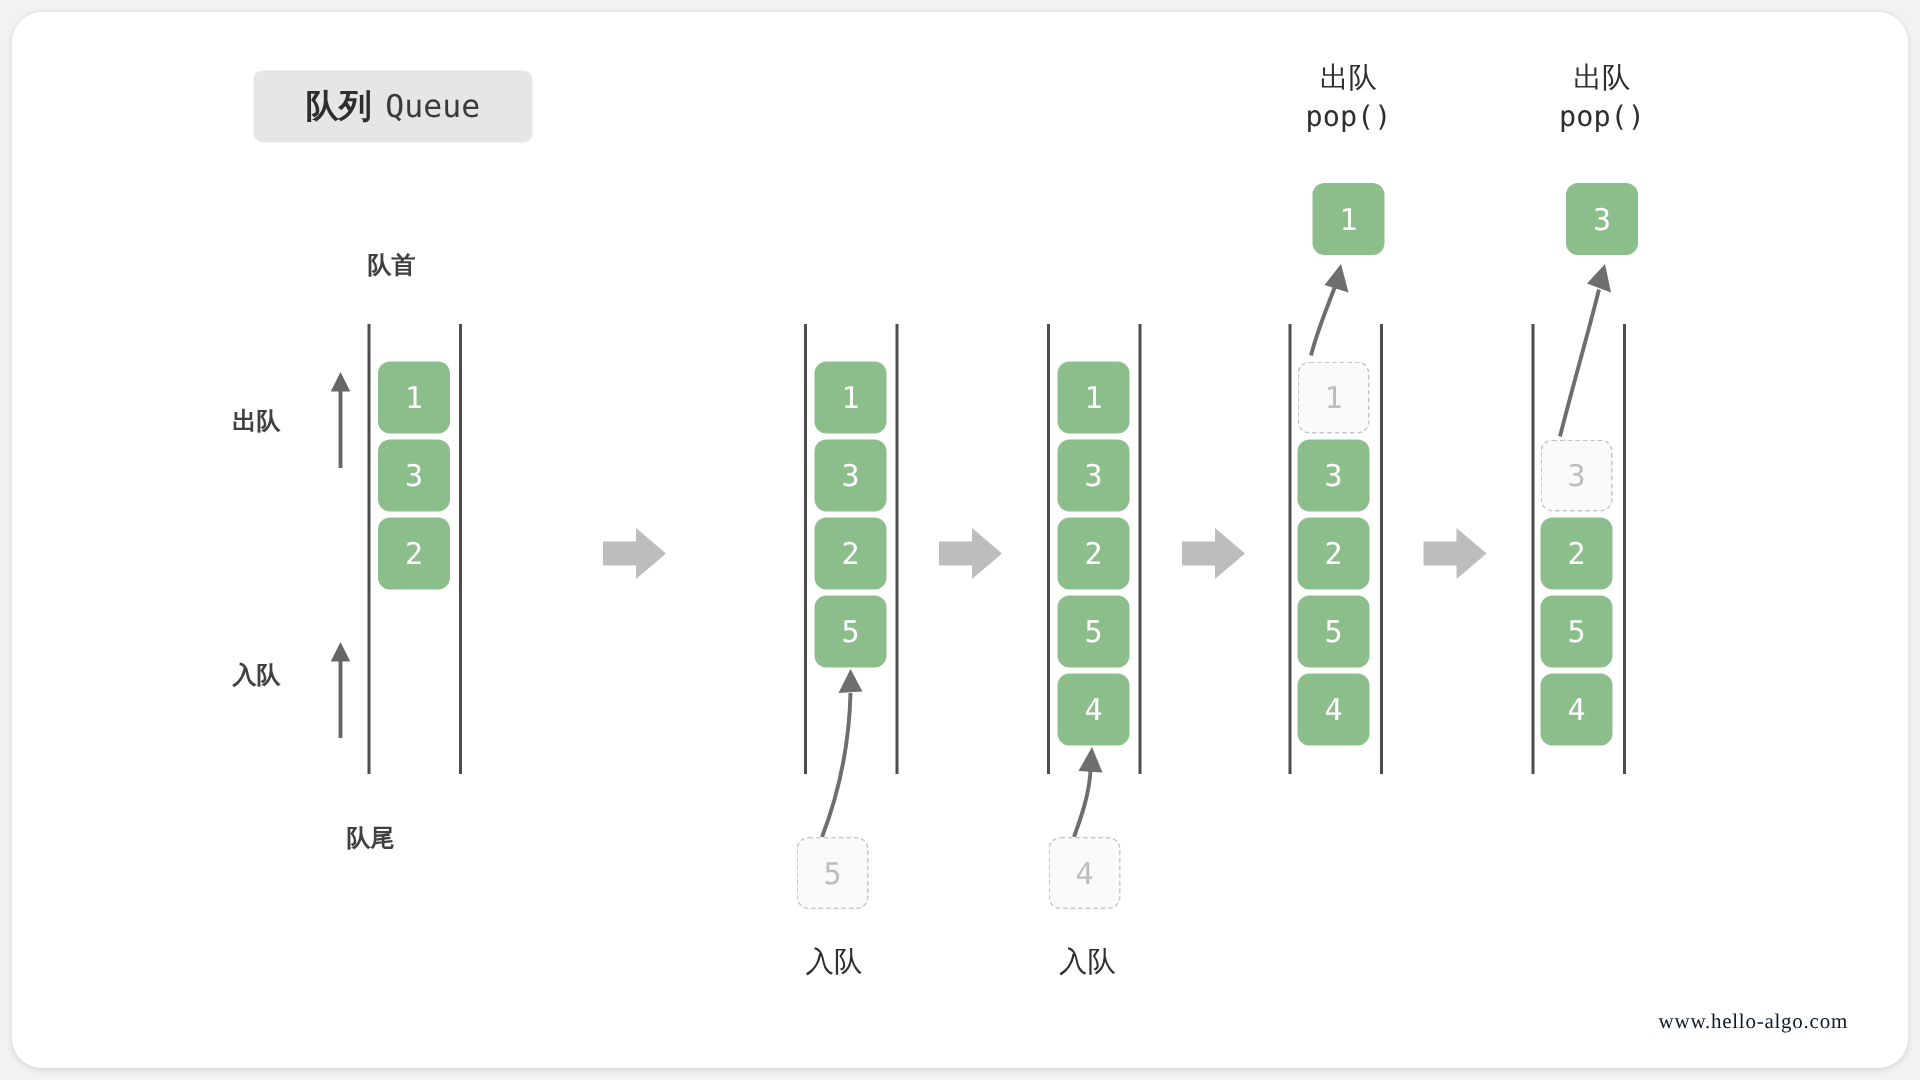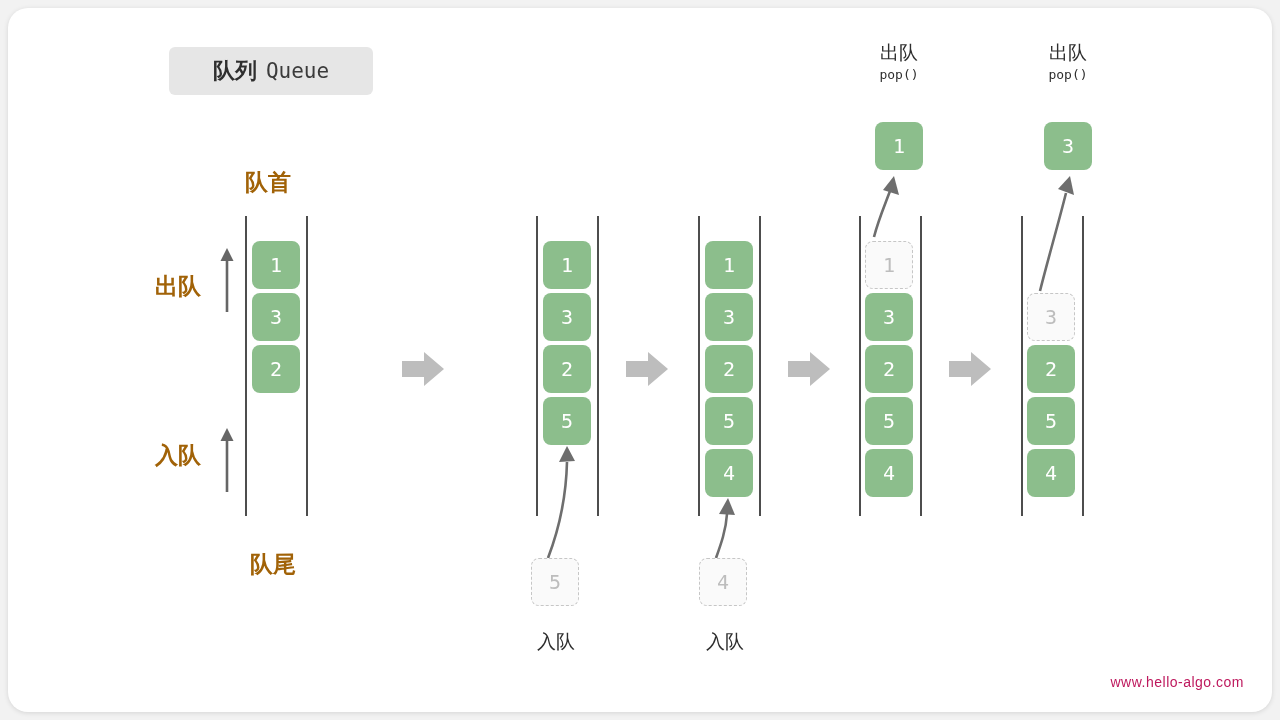--- a/index.html
+++ b/index.html
@@ -19,56 +19,56 @@
     background: #ffffff;
     border-radius: 20px;
     box-shadow: 0 1px 5px rgba(0,0,0,0.12);
     overflow: hidden;
   }
   .abs { position: absolute; }
 
   
   #title-badge {
     left: 161px; top: 39px;
-    width: 204px; height: 48px;
+    width: 186px; height: 48px;
     background: #e6e6e6;
     border-radius: 6px;
     display: flex;
     align-items: center;
     justify-content: center;
     gap: 9px;
   }
   #title-badge .cn {
     font-size: 22px; font-weight: bold; color: #2e2e2e;
     font-family: "DejaVu Sans", "Liberation Sans", sans-serif;
   }
   #title-badge .en {
     font-size: 21px; color: #3b3b3b;
     font-family: "DejaVu Sans Mono", "Liberation Mono", monospace;
   }
 
   
   .lbl-cn-bold {
-    font-size: 23px; font-weight: bold; color: #a16207;
+    font-size: 16px; font-weight: bold; color: #404040;
     font-family: "DejaVu Sans", "Liberation Sans", sans-serif;
     white-space: nowrap;
   }
   .op-label {
     text-align: center;
     white-space: nowrap;
     line-height: 1.35;
   }
   .op-label .cn {
     display: block;
     font-size: 19px; color: #2e2e2e;
     font-family: "DejaVu Sans", "Liberation Sans", sans-serif;
   }
   .op-label .code {
     display: block;
-    font-size: 13px; color: #2e2e2e;
+    font-size: 19px; color: #2e2e2e;
     font-family: "DejaVu Sans Mono", "Liberation Mono", monospace;
   }
   .op-label .code .num { color: #3f9b46; font-weight: bold; }
 
   
   .rail-line {
     width: 1.6px;
     background: #4d4d4d;
   }
 
@@ -86,39 +86,39 @@
     color: #ffffff;
   }
   .cell.ghost {
     background: #fafafa;
     color: #bdbdbd;
     border: 1.6px dashed #c6c6c6;
   }
 
   
   #watermark {
-    right: 28px; bottom: 22px;
-    font-size: 14px; color: #be185d;
-    font-family: Liberation Sans, sans-serif;
+    right: 40px; bottom: 22px;
+    font-size: 14px; color: #0f172a;
+    font-family: Liberation Serif, serif;
     letter-spacing: 0.5px;
   }
   svg { overflow: visible; }
 </style>
 </head>
 <body>
 
 <div id="card">
 
   <div id="title-badge" class="abs">
     <span class="cn">队列</span>
     <span class="en">Queue</span>
   </div>
 
   <div class="abs lbl-cn-bold" style="left:237px; top:159px;">队首</div>
-  <div class="abs lbl-cn-bold" style="left:242px; top:541px;text-align:right;">队尾</div>
+  <div class="abs lbl-cn-bold" style="left:223px; top:541px;text-align:right;">队尾</div>
 
   <div class="abs lbl-cn-bold" style="left:147px; top:263px;">出队</div>
   <div class="abs lbl-cn-bold" style="left:147px; top:432px;">入队</div>
 
   <svg class="abs" style="left:206px; top:238px;" width="26" height="68">
     <line x1="13" y1="66" x2="13" y2="12" stroke="#666666" stroke-width="2.6"></line>
     <polygon points="13,2 6.5,15 19.5,15" fill="#666666"></polygon>
   </svg>
   <svg class="abs" style="left:206px; top:418px;" width="26" height="68">
     <line x1="13" y1="66" x2="13" y2="12" stroke="#666666" stroke-width="2.6"></line>

